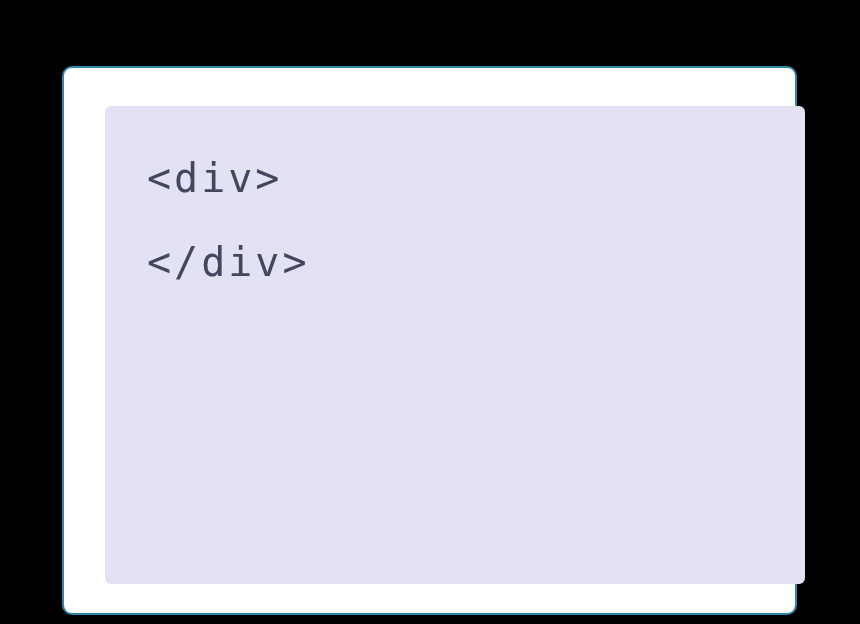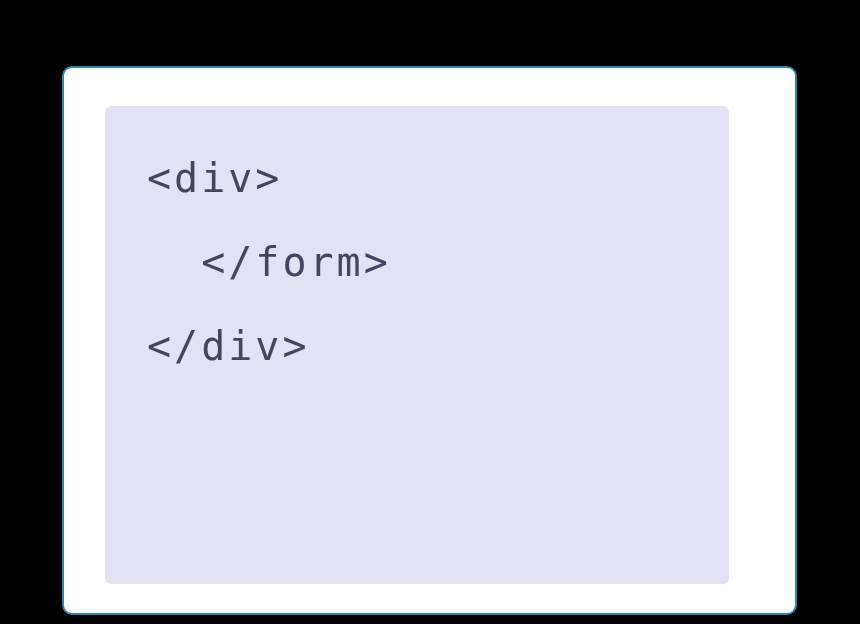--- a/index.html
+++ b/index.html
@@ -22,21 +22,21 @@
     height: 549px;
     background: #ffffff;
     border: 2px solid #2e86ab;
     border-radius: 10px;
     box-sizing: border-box;
   }
   .code-panel {
     position: absolute;
     left: 41px;
     top: 38px;
-    width: 624px;
+    width: 700px;
     height: 478px;
     background: #e2e2f4;
     border-radius: 6px;
     box-sizing: border-box;
     padding: 30px 12px 0 42px;
     overflow: hidden;
   }
   .code-line {
     font-family: "DejaVu Sans Mono", monospace;
     font-size: 40px;
@@ -45,16 +45,15 @@
     color: #45455f;
     white-space: pre;
   }
 </style>
 </head>
 <body>
 
 <div class="card">
   <div class="code-panel">
     <div class="code-line">&lt;div&gt;</div>
-    <div class="code-line">  &lt;/form&gt;</div>
     <div class="code-line">&lt;/div&gt;</div>
   </div>
 </div>
 
 </body></html>

